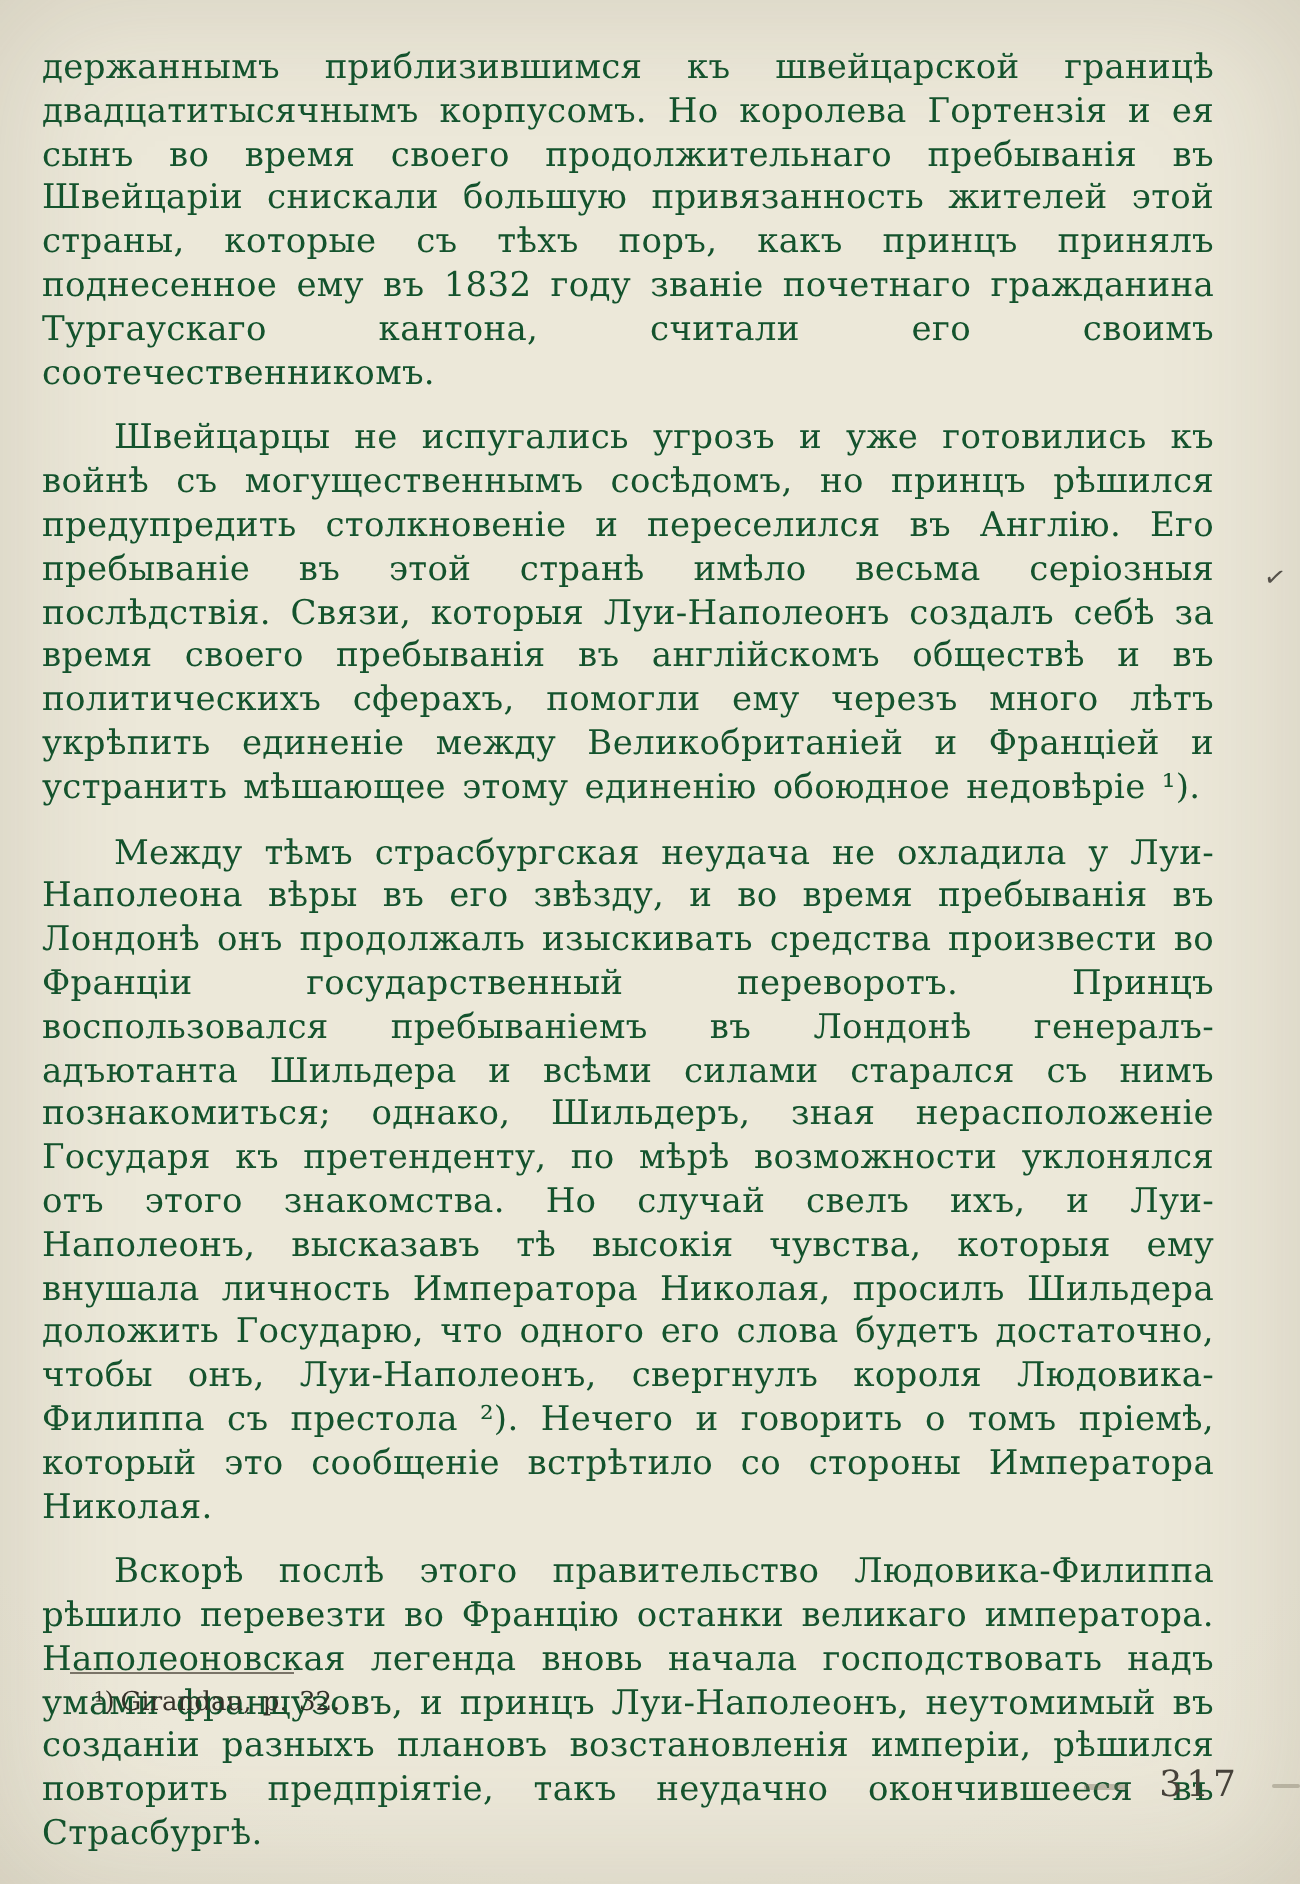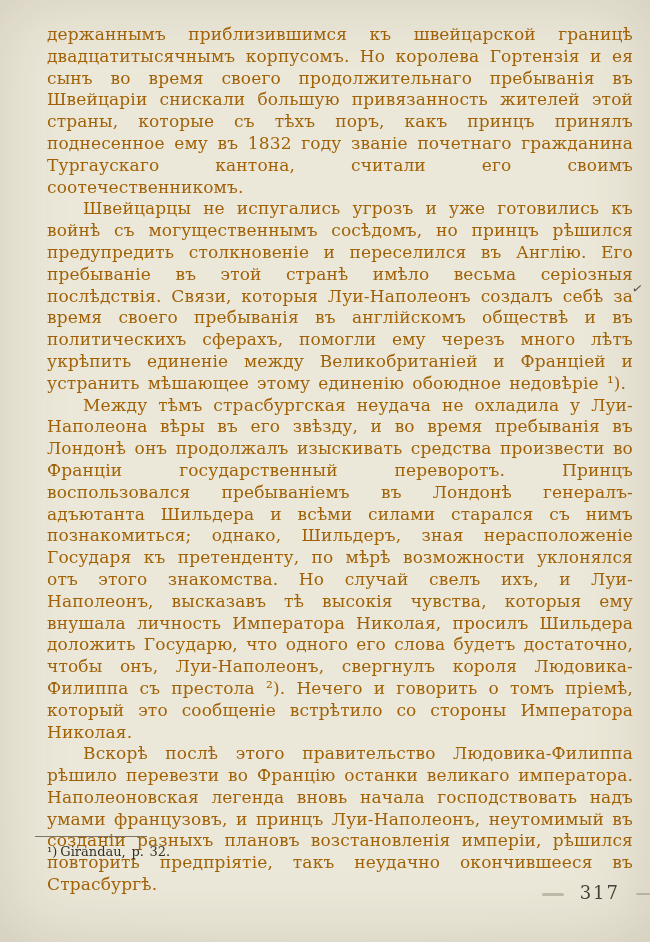--- a/index.html
+++ b/index.html
@@ -9,32 +9,32 @@
     overflow: hidden; position: relative;
     background: #e9e5d6;
     font-family: "DejaVu Serif", "Liberation Serif", serif;
   }
   .paper {
     position: absolute; inset: 0;
     background: radial-gradient(ellipse 130% 105% at 50% 42%, #ece8d9 55%, #e1dcca 100%);
     box-shadow: inset 0 0 70px rgba(110,100,75,.20);
   }
   .main-text {
-    position: absolute; top: 24px; left: 47px; width: 586px;
-    color: #a16207;
+    position: absolute; top: 24px; left: 21px; width: 586px;
+    color: #14532d;
   }
   .main-text p {
     margin: 0;
     font-size: 17px;
     line-height: 21.8px;
     text-align: justify;
     word-spacing: 2.5px;
     letter-spacing: 0.15px;
   }
-  .main-text p.indent { text-indent: 36px; }
+  .main-text p.indent { text-indent: 36px; margin-top: 11px; }
   .margin-mark {
     position: absolute; top: 281px; right: 7px;
     font-size: 13px; color: #55514a;
     transform: rotate(10deg);
   }
   .footnotes {
     position: absolute; left: 33px; top: 836px; width: 586px;
     color: #343028;
   }
   .footnote-rule {

